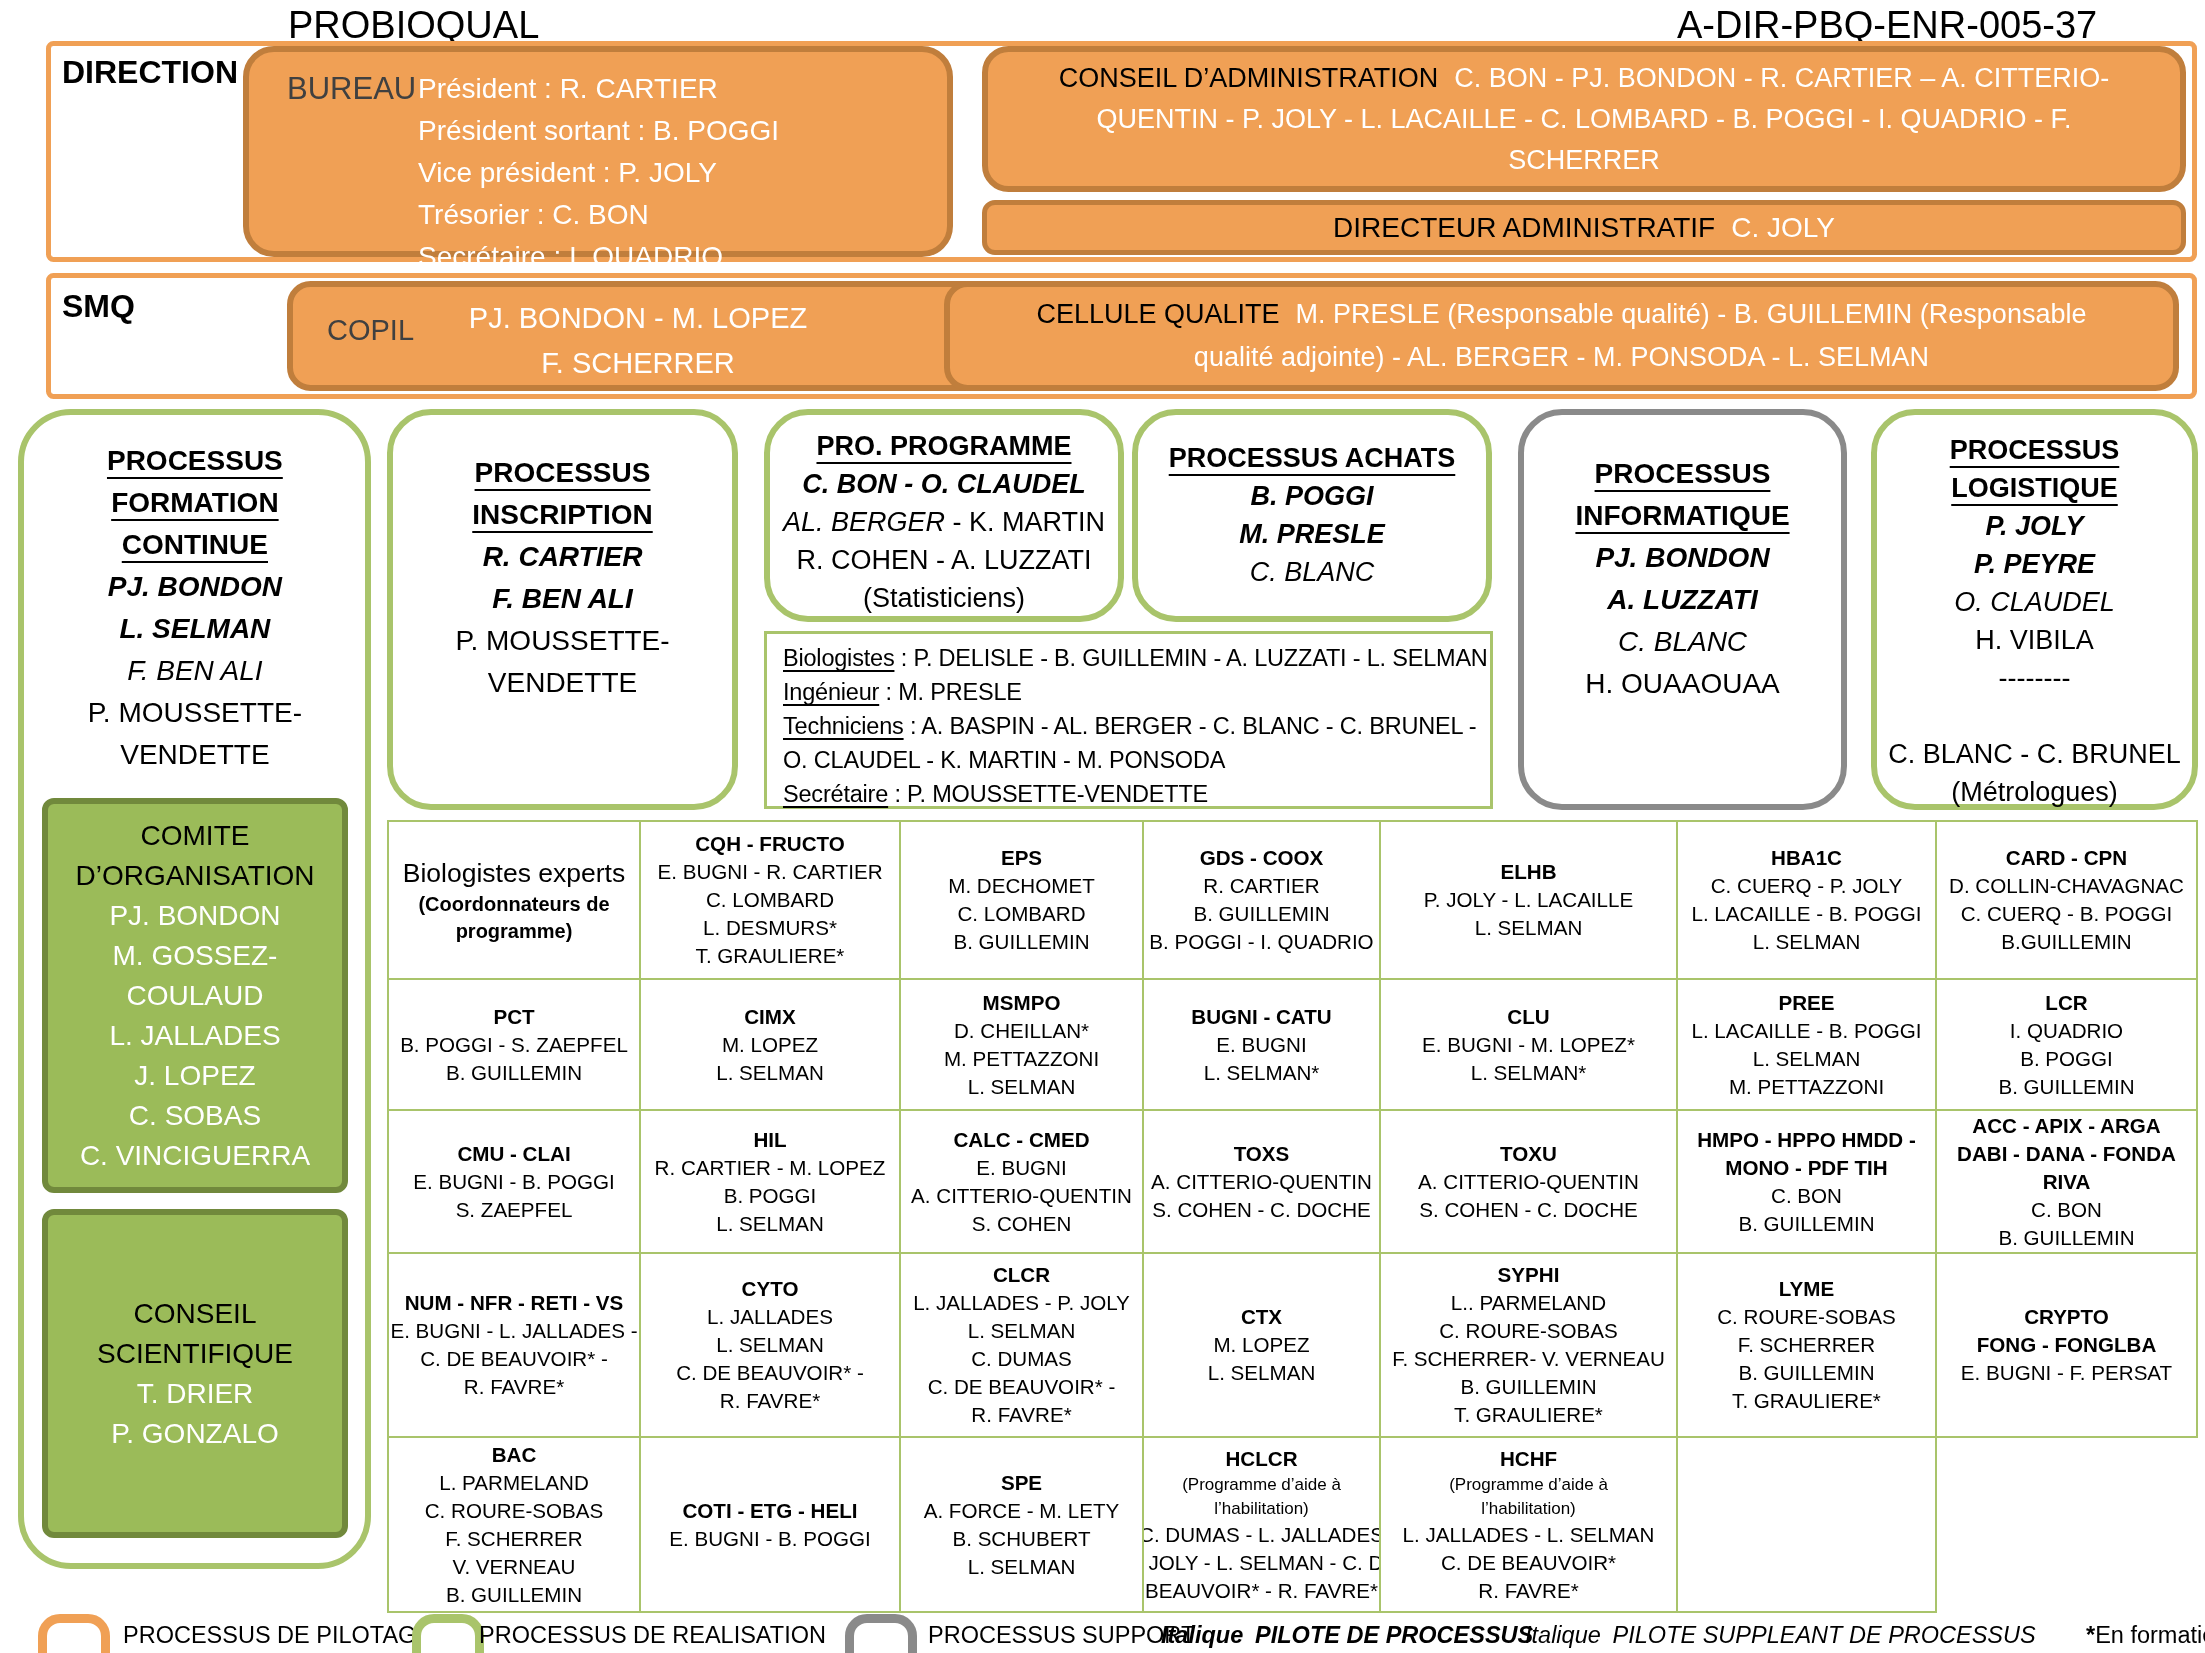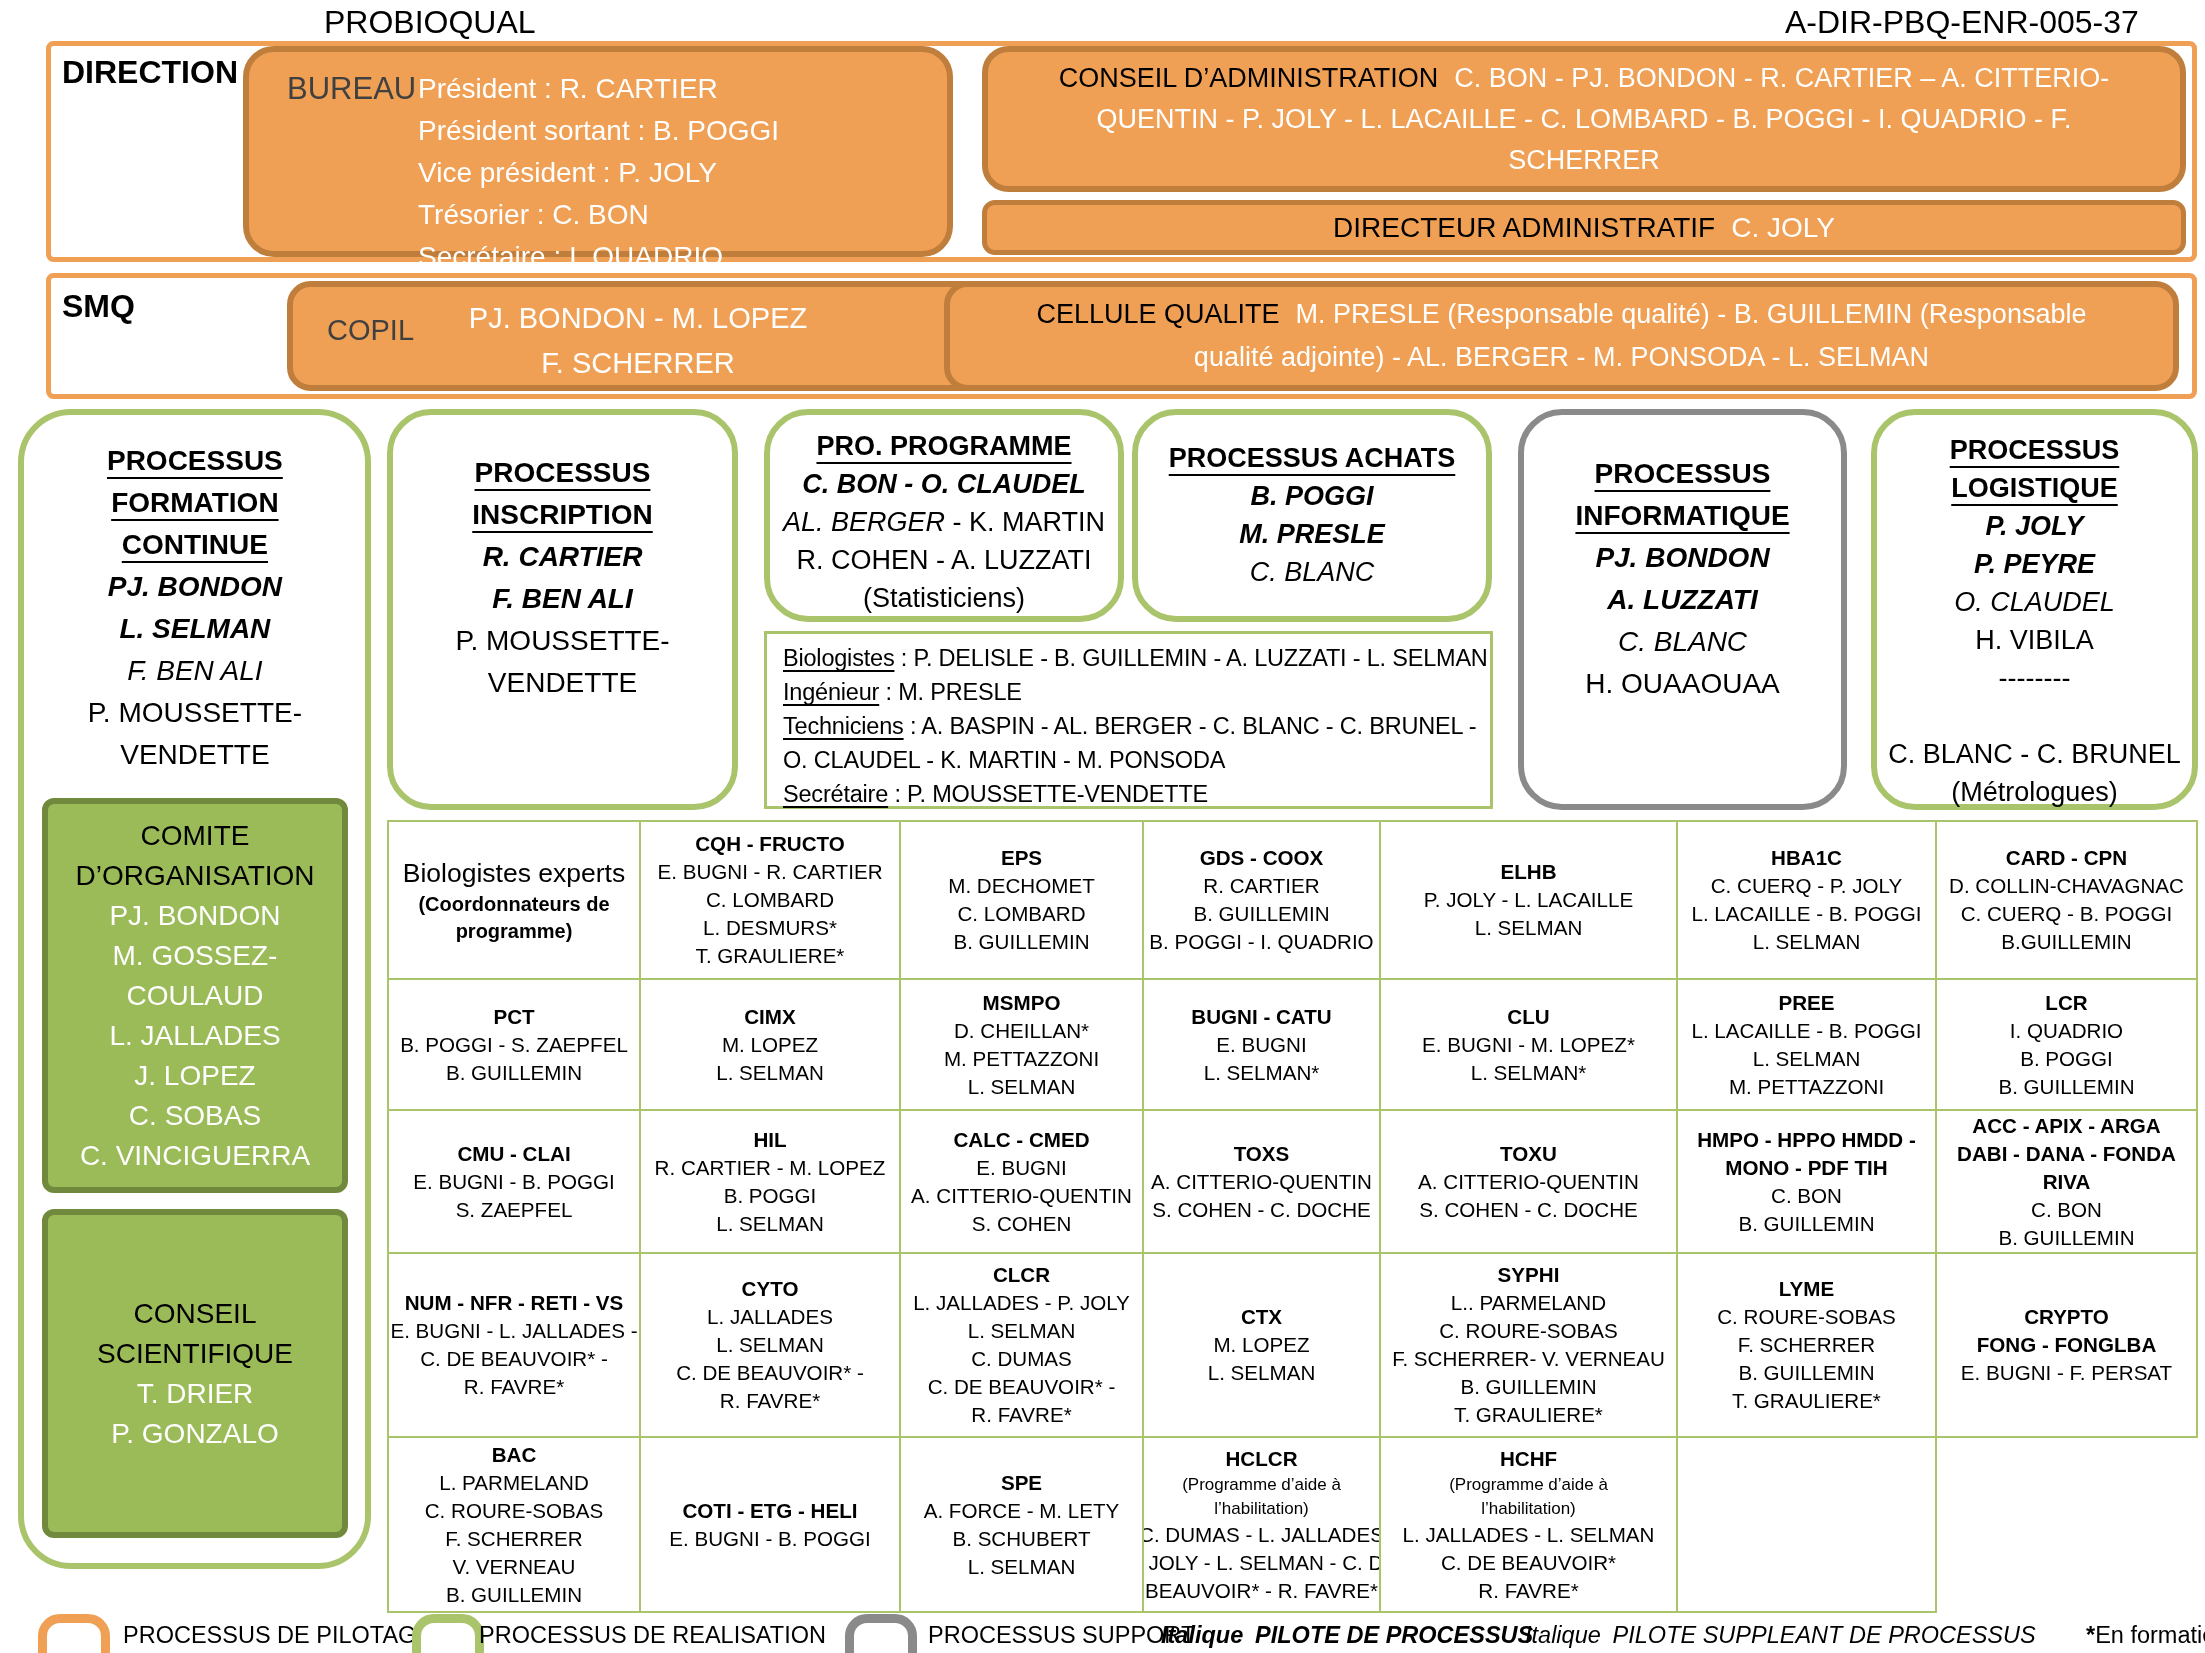--- a/index.html
+++ b/index.html
@@ -1,21 +1,21 @@
 <!DOCTYPE html>
 <html style="font-size:11.8px"><head>
 <meta charset="utf-8">
 <style>
   html,body{margin:0;padding:0;background:#fff;}
   body{font-family:"Liberation Sans",sans-serif;color:#000;}
   #canvas{position:relative;width:2205px;height:1654px;overflow:hidden;background:#fff;}
 
-  .hdr{position:absolute;font-size:32px;white-space:nowrap;margin-left:36px;}
+  .hdr{position:absolute;font-size:38px;white-space:nowrap;}
   #h-title{left:288px;top:4.4px;}
-  #h-ref{left:1749px;top:4.4px;}
+  #h-ref{left:1677px;top:4.4px;}
 
   .osec{position:absolute;border:5.1px solid #F0A055;border-radius:7.4px;box-sizing:border-box;}
   #sec-direction{left:46px;top:41px;width:2151px;height:221px;}
   #sec-smq{left:46px;top:273px;width:2151px;height:126px;}
   .seclabel{position:absolute;font-weight:700;font-size:32px;white-space:nowrap;}
   #lbl-direction{left:62px;top:54px;}
   #lbl-smq{left:62px;top:288px;}
 
   .obox{position:absolute;background:#F0A055;border:6.6px solid #C07E3C;border-radius:31px;color:#fff;font-size:28px;box-sizing:border-box;}
   #bureau{left:243px;top:46px;width:710px;height:211px;}

